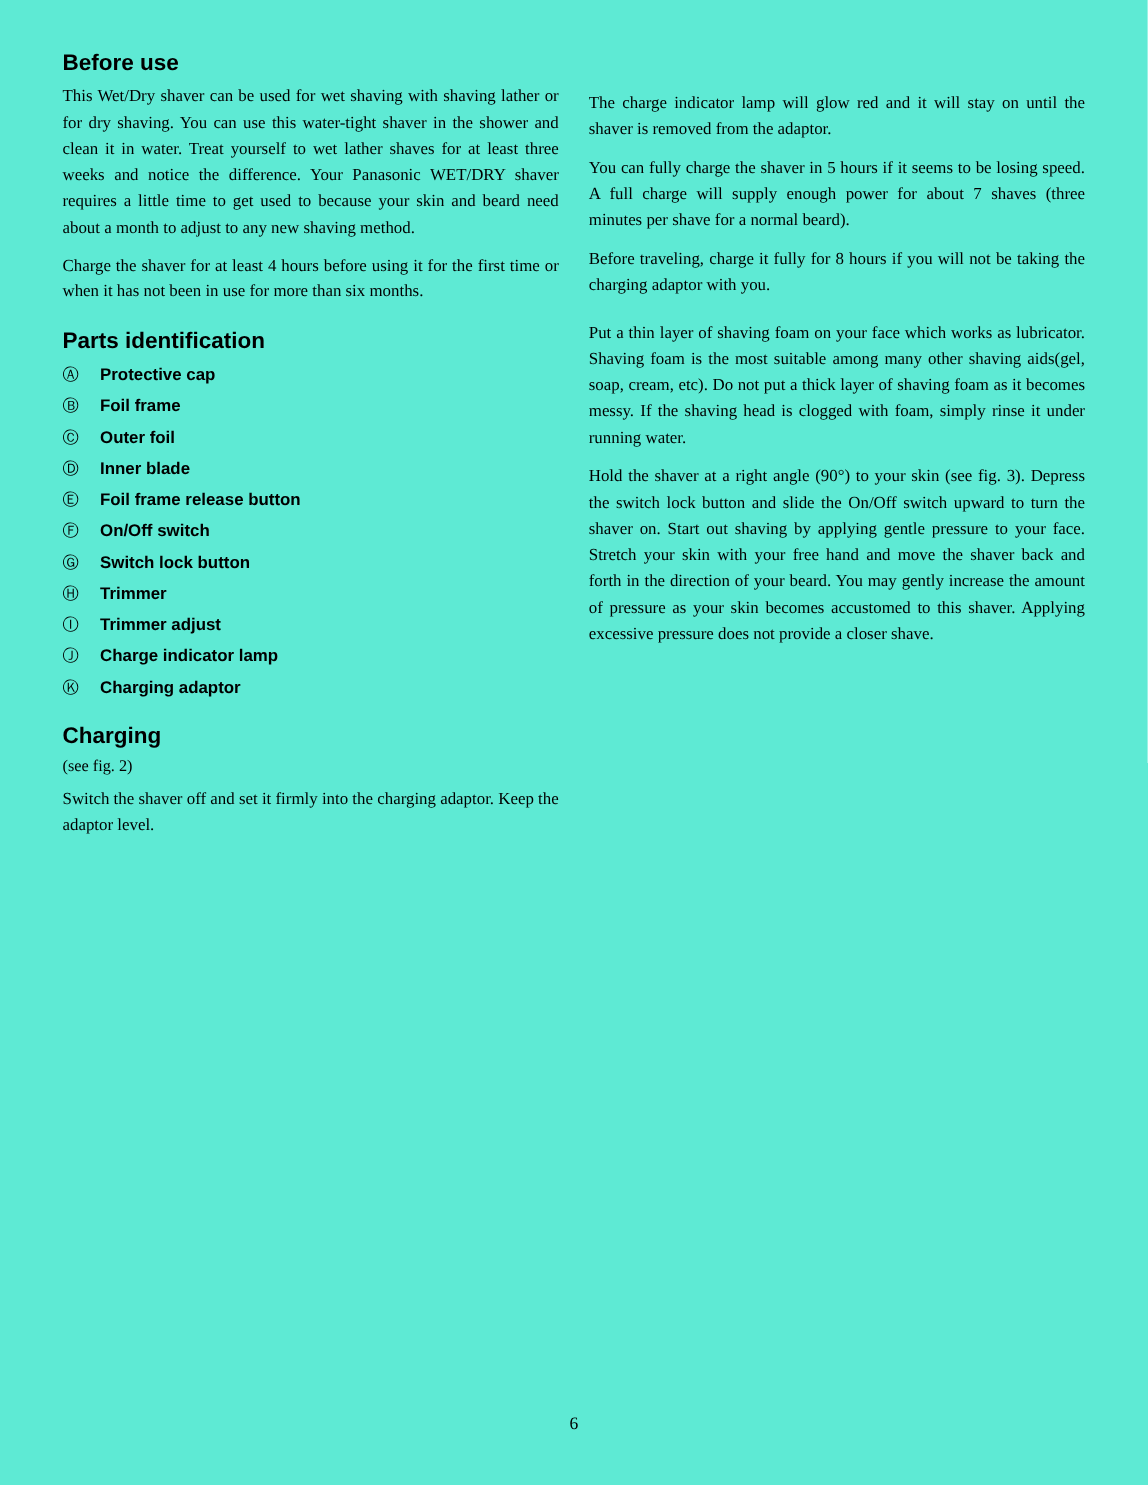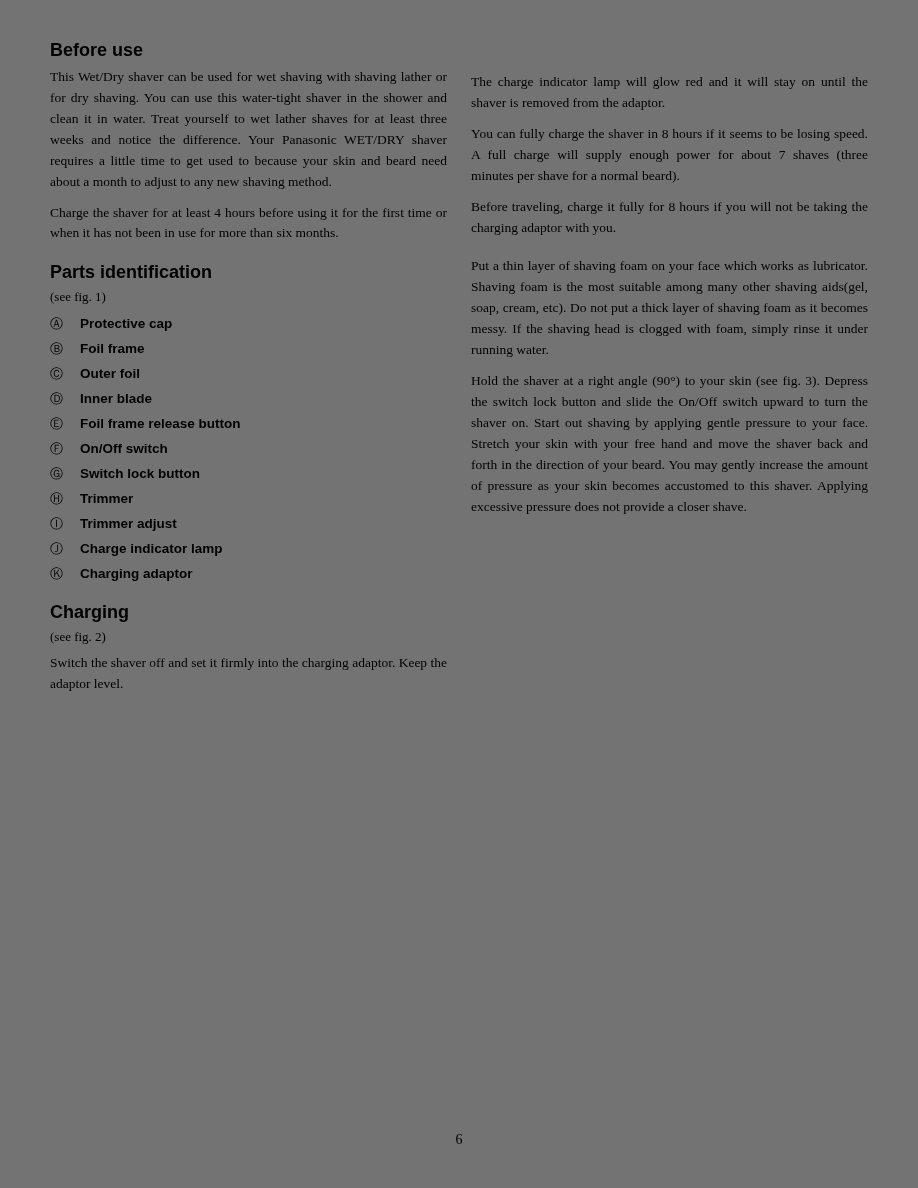--- a/index.html
+++ b/index.html
@@ -13,21 +13,21 @@
       font-family: Times New Roman, Times, serif;
       font-size: 14px;
       color: #000;
       width: 918px;
       min-height: 1188px;
     }
 
     .page {
       width: 918px;
       min-height: 1188px;
-      background: #737373;
+      background: #5eead4;
       padding: 40px 50px 40px 50px;
       display: flex;
       flex-direction: column;
     }
 
     .content-columns {
       display: flex;
       gap: 24px;
       flex: 1;
     }
@@ -113,21 +113,20 @@
     <div class="left-column">
 
       <div>
         <h2 class="section-title">Before use</h2>
         <p class="body-text">This Wet/Dry shaver can be used for wet shaving with shaving lather or for dry shaving. You can use this water-tight shaver in the shower and clean it in water. Treat yourself to wet lather shaves for at least three weeks and notice the difference. Your Panasonic WET/DRY shaver requires a little time to get used to because your skin and beard need about a month to adjust to any new shaving method.</p>
         <p class="body-text">Charge the shaver for at least 4 hours before using it for the first time or when it has not been in use for more than six months.</p>
       </div>
 
       <div class="section-gap">
         <h2 class="section-title">Parts identification</h2>
-        <p class="section-subtitle">(see fig. 1)</p>
         <ul class="parts-list">
           <li>
             <span class="circle-letter">Ⓐ</span>
             <span>Protective cap</span>
           </li>
           <li>
             <span class="circle-letter">Ⓑ</span>
             <span>Foil frame</span>
           </li>
           <li>
@@ -174,21 +173,21 @@
         <p class="section-subtitle">(see fig. 2)</p>
         <p class="body-text">Switch the shaver off and set it firmly into the charging adaptor. Keep the adaptor level.</p>
       </div>
 
     </div>
 
     <div class="right-column">
 
       <div>
         <p class="body-text">The charge indicator lamp will glow red and it will stay on until the shaver is removed from the adaptor.</p>
-        <p class="body-text">You can fully charge the shaver in 8 hours if it seems to be losing speed. A full charge will supply enough power for about 7 shaves (three minutes per shave for a normal beard).</p>
+        <p class="body-text">You can fully charge the shaver in 5 hours if it seems to be losing speed. A full charge will supply enough power for about 7 shaves (three minutes per shave for a normal beard).</p>
         <p class="body-text">Before traveling, charge it fully for 8 hours if you will not be taking the charging adaptor with you.</p>
       </div>
 
       <div class="section-gap">
         <p class="body-text">Put a thin layer of shaving foam on your face which works as lubricator. Shaving foam is the most suitable among many other shaving aids(gel, soap, cream, etc). Do not put a thick layer of shaving foam as it becomes messy. If the shaving head is clogged with foam, simply rinse it under running water.</p>
         <p class="body-text">Hold the shaver at a right angle (90°) to your skin (see fig. 3). Depress the switch lock button and slide the On/Off switch upward to turn the shaver on. Start out shaving by applying gentle pressure to your face. Stretch your skin with your free hand and move the shaver back and forth in the direction of your beard. You may gently increase the amount of pressure as your skin becomes accustomed to this shaver. Applying excessive pressure does not provide a closer shave.</p>
       </div>
 
     </div>
 

